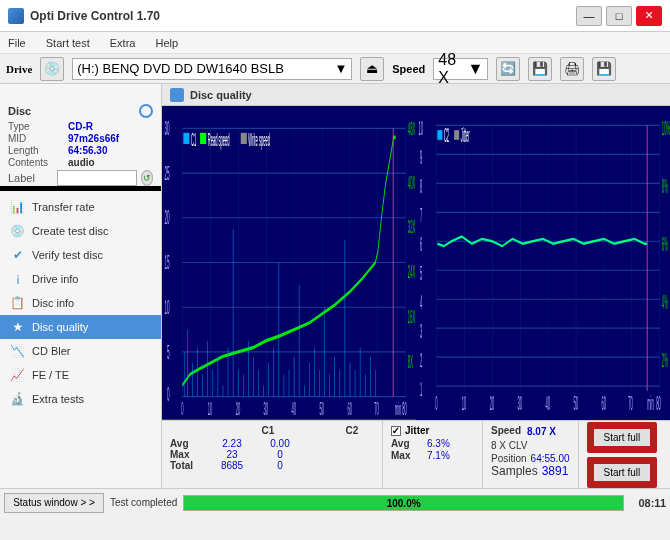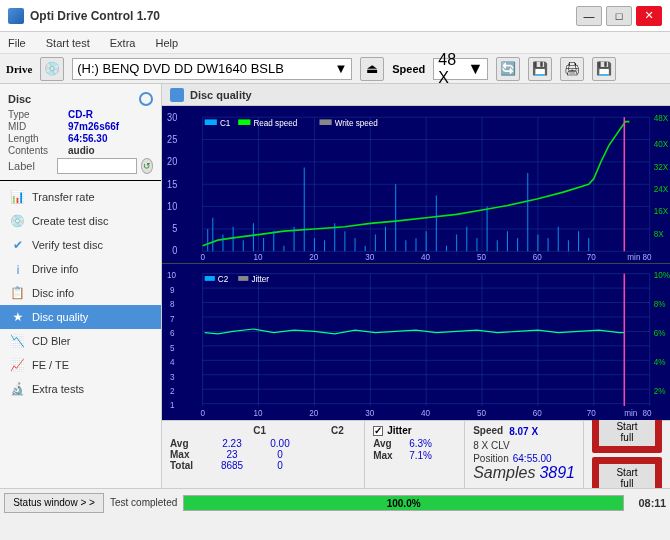--- a/index.html
+++ b/index.html
@@ -120,23 +120,24 @@
     .sidebar {
       width: 162px;
       min-width: 162px;
       background: #f5f5f5;
       border-right: 1px solid #ccc;
       display: flex;
       flex-direction: column;
       padding: 4px 0;
     }
     .disc-info {
-      padding: 4px 8px 6px 8px;
-      border-bottom: 1px solid #000000;
+      padding: 4px 8px 0 8px;
+      border-bottom: 5px solid #000000;
       margin-bottom: 4px;
+      margin-top: 12px;
     }
     .disc-header {
       display: flex;
       align-items: center;
       justify-content: space-between;
       margin-bottom: 3px;
     }
     .disc-header-text { font-size: 11px; font-weight: 700; color: #333; }
     .disc-header-icon {
       width: 14px; height: 14px;
@@ -225,21 +226,20 @@
       width: 14px; height: 14px;
       background: #4a90d9;
       border-radius: 2px;
       display: inline-block;
     }
     .dq-title { font-size: 11px; font-weight: 700; color: #333; }
 
     .charts-container {
       flex: 1;
       display: flex;
-      flex-direction: column;
       background: #000080;
       overflow: hidden;
       text-align: center;
     }
 
     
     .stats-bar {
       background: #f0f0f0;
       border-top: 1px solid #ccc;
       display: flex;
@@ -305,21 +305,21 @@
     .speed-section {
       display: flex;
       flex-direction: column;
       padding: 4px 8px;
       border-right: 1px solid #ccc;
     }
     .speed-header { font-size: 10px; font-weight: 700; color: #333; margin-bottom: 2px; }
     .speed-value { font-size: 10px; color: #0000cc; font-weight: 700; }
     .position-row { font-size: 10px; color: #333; display: flex; gap: 4px; }
     .position-value { color: #0000cc; }
-    .samples-row { font-size: 16px; color: #333; display: flex; gap: 4px; font-style: italic; }
+    .samples-row { font-size: 12px; color: #333; display: flex; gap: 4px; }
     .samples-value { color: #0000cc; }
 
     .buttons-section {
       display: flex;
       flex-direction: column;
       padding: 4px 8px;
       gap: 4px;
       justify-content: center;
     }
     .action-btn {

